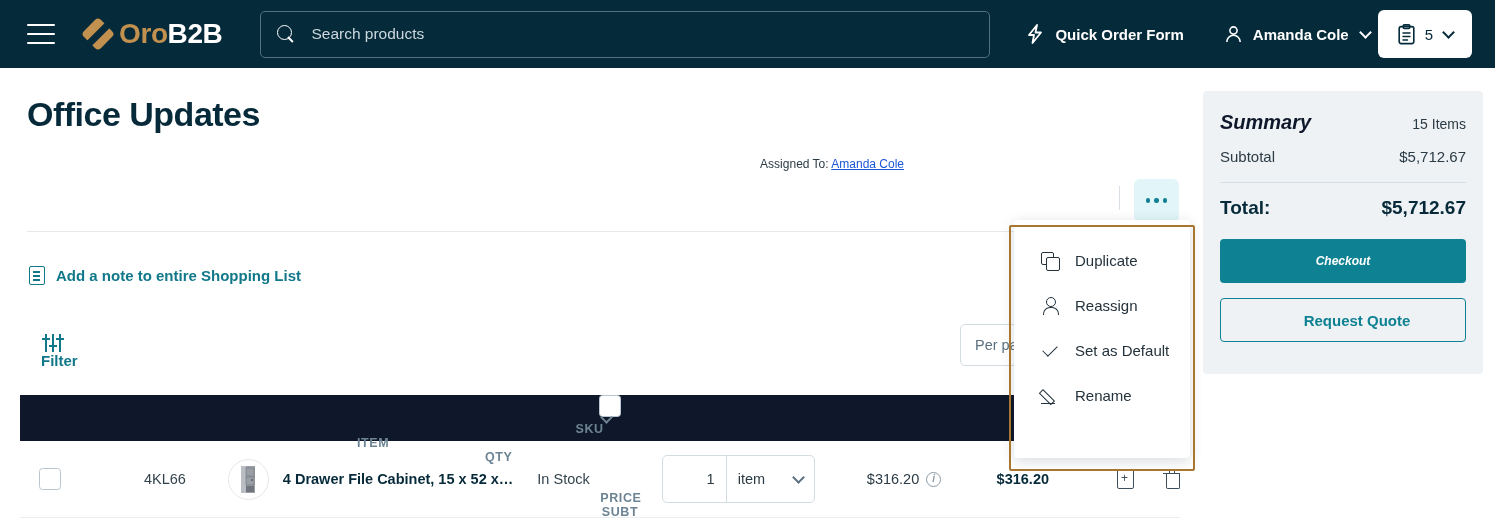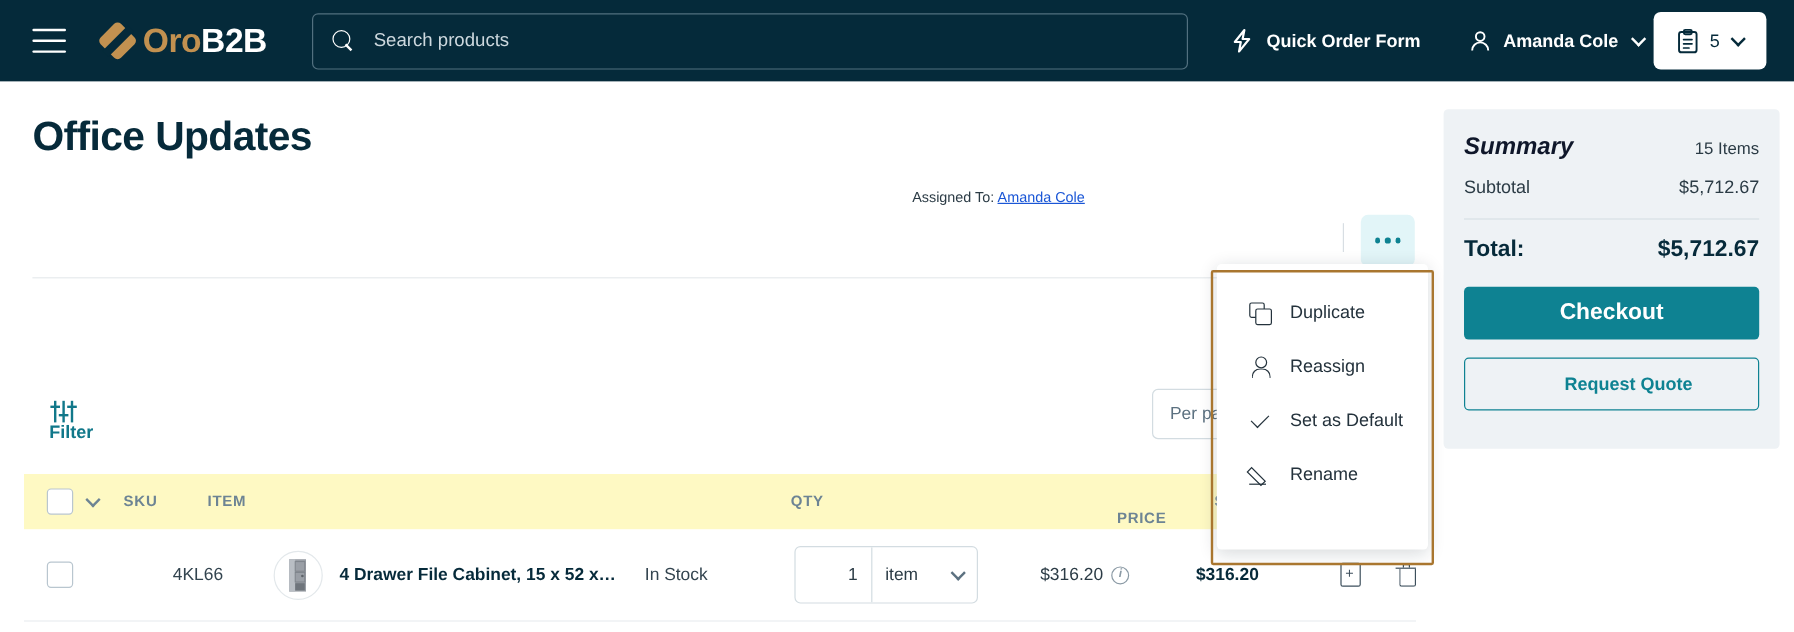--- a/index.html
+++ b/index.html
@@ -126,22 +126,22 @@
     position: absolute; left: 960px; top: 256px; width: 155px; height: 42px;
     border: 1px solid #d3dce1; border-radius: 5px; display: flex; align-items: center;
     padding: 0 14px; cursor: pointer;
   }
   .perpage .ppl { font-size: 14.5px; color: #5c7180; }
   .perpage .chev { color: #5c7180; margin-left: auto; }
 
   
   .tbl { position: absolute; left: 20px; top: 327px; width: 1160px; }
   .thead {
-    height: 46px; background: #fef9c3; display: flex; align-items: center;
-    font-size: 12.5px; font-weight: 700; color: #6d8494; letter-spacing: 0.6px;
+    height: 46px; background: #0f172a; display: flex; align-items: center;
+    font-size: 12.5px; font-weight: 700; color: #6d8494; letter-spacing: 0.6px; flex-direction: column;
   }
   .cbx { width: 22px; height: 22px; border: 1.6px solid #b9c6cf; border-radius: 3.5px;
          background:#fff; cursor: pointer; flex: 0 0 auto; }
   .th-cb { margin-left: 19px; }
   .th-chev { margin-left: 12px; color:#6d8494; }
   .th-sku  { margin-left: 21px; width: 70px; }
   .th-item { margin-left: 0px; width: 486px; }
   .th-qty  { width: 230px; }
   .th-price{ width: 83px; text-align: right; margin-top: 27px; }
   .th-sub  { margin-left: 40px; }
@@ -232,21 +232,21 @@
   .sum-items { font-size: 14px; color: #2b3b45; }
   .sum-sub-l { font-size: 15px; color: #2b3b45; }
   .sum-sub-v { font-size: 15px; color: #2b3b45; }
   .sum-row.sub { margin-top: 14px; }
   .sum-hr { height: 1px; background: #d8dfe4; margin: 17px 0 14px 0; }
   .sum-total-l { font-size: 19px; font-weight: 700; color: #062a3a; }
   .sum-total-v { font-size: 19px; font-weight: 700; color: #062a3a; }
   .btn-primary {
     margin-top: 20px; width: 246px; height: 44px; background: #0e8292; color: #fff;
     border-radius: 4px; display: flex; align-items: center; justify-content: center;
-    font-size: 19px; font-weight: 700; cursor: pointer;
+    font-size: 12px; font-weight: 700; cursor: pointer; font-style: italic;
   }
   .btn-ghost {
     margin-top: 15px; width: 246px; height: 44px; background: transparent; color: #0e8292;
     border: 1.6px solid #0e8292; border-radius: 4px; display: flex; align-items: center;
     justify-content: center; font-size: 15px; font-weight: 700; cursor: pointer; padding-left: 28px;
   }
 </style>
 </head>
 <body>
 
@@ -311,20 +311,24 @@
     <div class="assign-sep"></div>
 
     <div class="dots-btn">
       <b></b>
       <b></b>
       <b></b>
     </div>
 
     <div class="hr-title"></div>
 
+    <div class="note-link">
+      <span class="doc-ic"></span>
+      <span class="lbl">Add a note to entire Shopping List</span>
+    </div>
 
     <div class="filter-link">
       <span class="filt-ic">
         <s></s>
           <s></s>
           <s></s>
           <b></b>
           <b></b>
           <b></b>
       </span>

